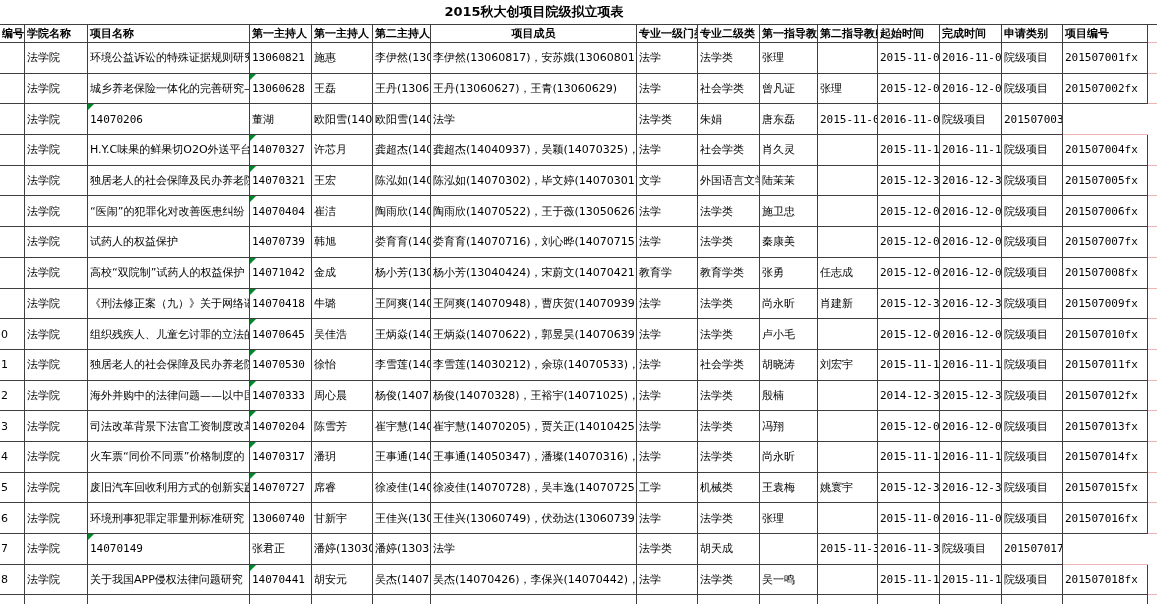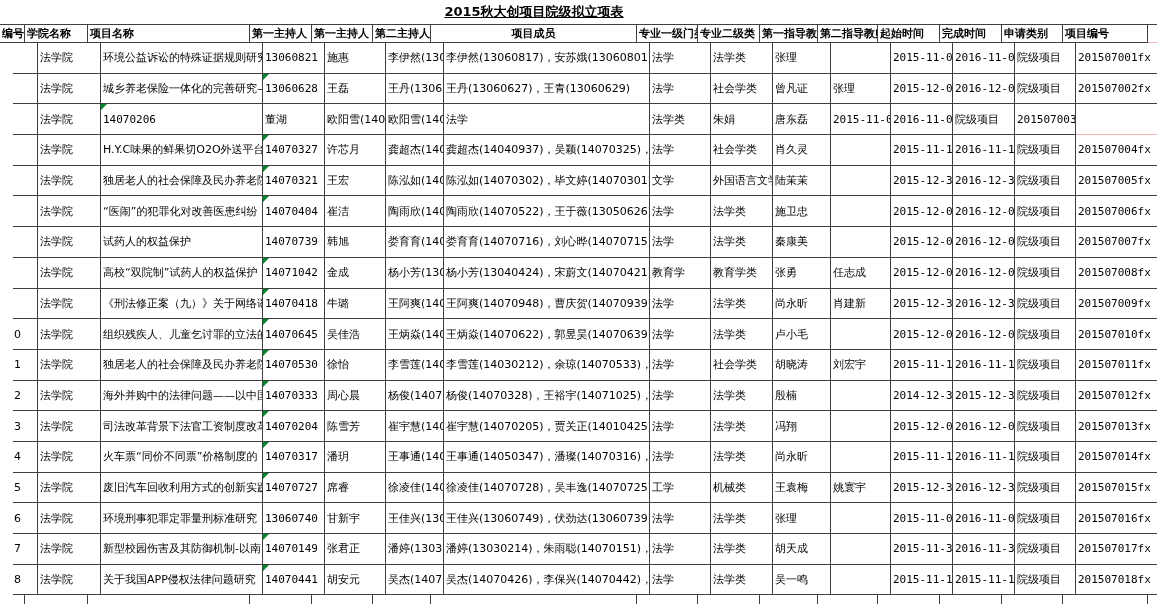--- a/index.html
+++ b/index.html
@@ -6,21 +6,21 @@
   #sheet{
     position:relative;width:1157px;height:604px;overflow:hidden;background:#fff;
     font-family:"DejaVu Sans","Liberation Sans",sans-serif;color:#000;
   }
   .row{
     display:grid;
     grid-template-columns:25px 63px 162px 62px 61px 58px 206px 61px 62px 58px 60px 62px 62px 61px 85px auto;
   }
   .title-row{height:24px;}
   .header-row{height:18px;border-top:1px solid #3f3f3f;}
-  .data-row{height:30.7px;margin-left:13px;}
+  .data-row{height:30.7px;}
   .partial-row{height:30.7px;}
   .cell{
     position:relative;display:flex;align-items:center;
     padding:0 2px;overflow:hidden;white-space:nowrap;
     font-size:11px;box-sizing:border-box;
     border-right:1px solid #3f3f3f;border-bottom:1px solid #3f3f3f;
   }
   .title-cell{border:none;justify-content:center;font-weight:bold;font-size:13px;overflow:visible;}
   .header-row .cell{font-weight:bold;}
   .header-row .col-no{justify-content:flex-end;padding-right:0;}
@@ -32,21 +32,21 @@
   .flag-triangle{
     position:absolute;top:0;left:0;width:0;height:0;
     border-top:6px solid #00872b;border-right:6px solid transparent;
   }
 </style>
 </head>
 <body>
 
 <div id="sheet">
   <div class="row title-row">
-    <div class="cell title-cell" style="grid-column:7;border:none;text-decoration:underline;">2015秋大创项目院级拟立项表</div>
+    <div class="cell title-cell" style="grid-column:7;border:none;">2015秋大创项目院级拟立项表</div>
   </div>
   <div class="row header-row" id="header-row">
       <div class="cell col-no">编号</div>
       <div class="cell col-college">学院名称</div>
       <div class="cell col-project">项目名称</div>
       <div class="cell col-id ">第一主持人</div>
       <div class="cell col-host1">第一主持人</div>
       <div class="cell col-host2">第二主持人</div>
       <div class="cell col-members">项目成员</div>
       <div class="cell col-cat1">专业一级门类</div>
@@ -343,21 +343,20 @@
         <div class="cell col-adv2"></div>
         <div class="cell col-start num">2015-11-07</div>
         <div class="cell col-end num">2016-11-07</div>
         <div class="cell col-type">院级项目</div>
         <div class="cell col-pnum num">201507016fx</div>
         <div class="cell col-sliver"></div>
       </div>
       <div class="row data-row">
         <div class="cell col-no">7</div>
         <div class="cell col-college">法学院</div>
-        <div class="cell col-project">新型校园伤害及其防御机制-以南</div>
         <div class="cell col-id num">14070149<div class="flag-triangle"></div></div>
         <div class="cell col-host1">张君正</div>
         <div class="cell col-host2">潘婷(13030214)</div>
         <div class="cell col-members">潘婷(13030214)，朱雨聪(14070151)，李</div>
         <div class="cell col-cat1">法学</div>
         <div class="cell col-cat2">法学类</div>
         <div class="cell col-adv1">胡天成</div>
         <div class="cell col-adv2"></div>
         <div class="cell col-start num">2015-11-30</div>
         <div class="cell col-end num">2016-11-30</div>

